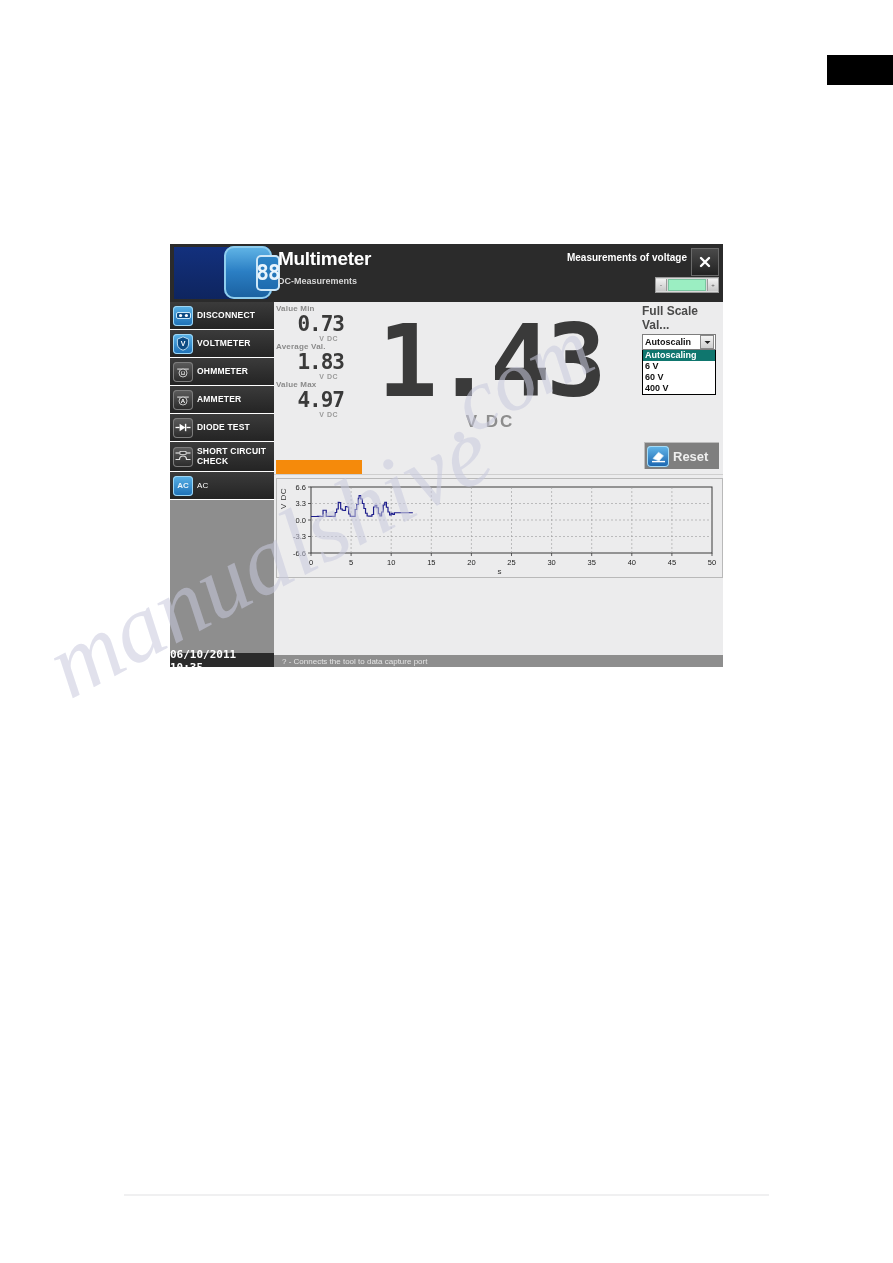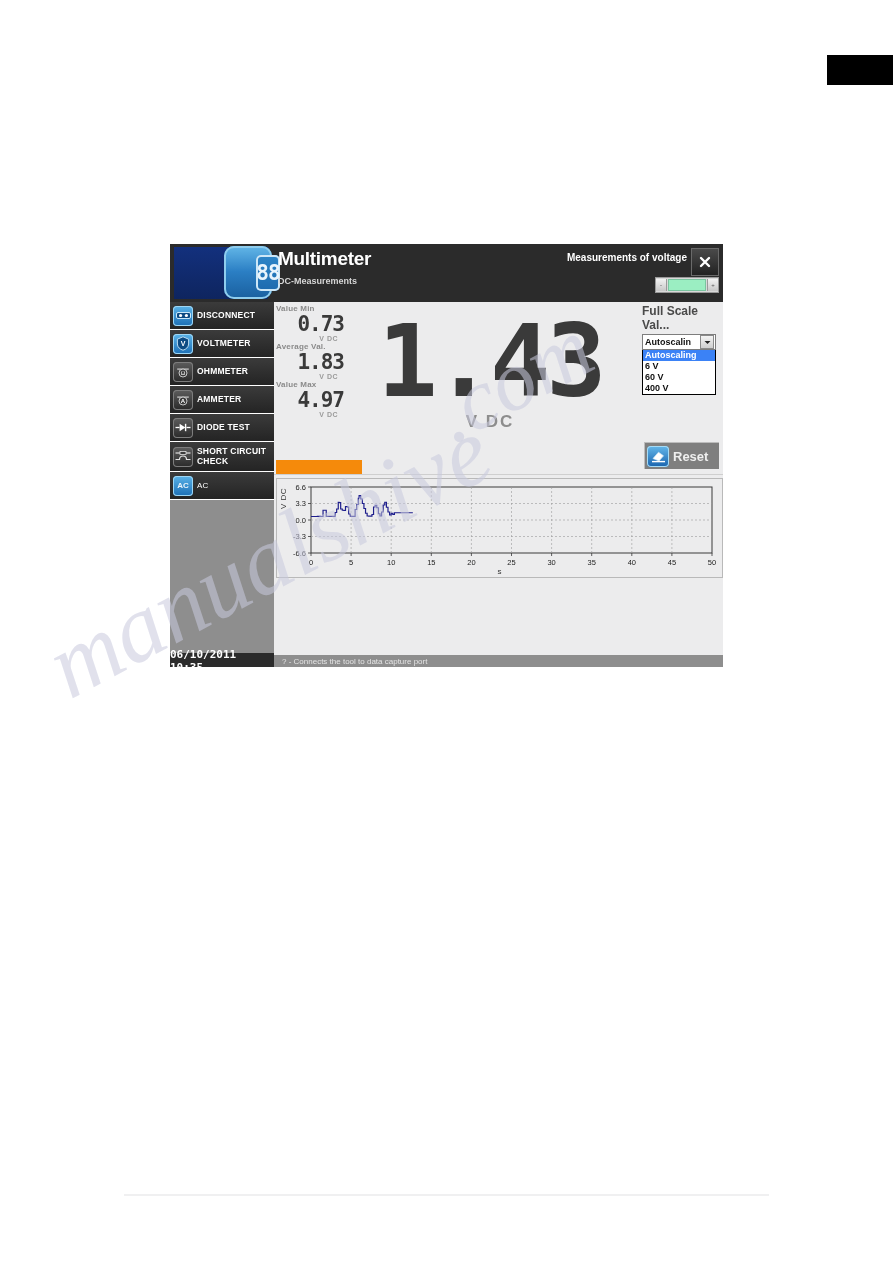--- a/index.html
+++ b/index.html
@@ -306,21 +306,21 @@
   }
   .opt {
     font-size: 9px;
     font-weight: bold;
     color: #111;
     padding: 0 2px;
     height: 11px;
     line-height: 11px;
     cursor: pointer;
   }
-  .opt.sel { background: #3b82f6; color: #ffffff; }
+  .opt.sel { background: #0f766e; color: #ffffff; }
 
   .reset-btn {
     position: absolute;
     left: 2px; top: 138px;
     width: 74px; height: 26px;
     background: #7f7f7f;
     border-top: 1px solid #bdbdbd;
     border-left: 1px solid #bdbdbd;
     display: flex; align-items: center;
     cursor: pointer;

